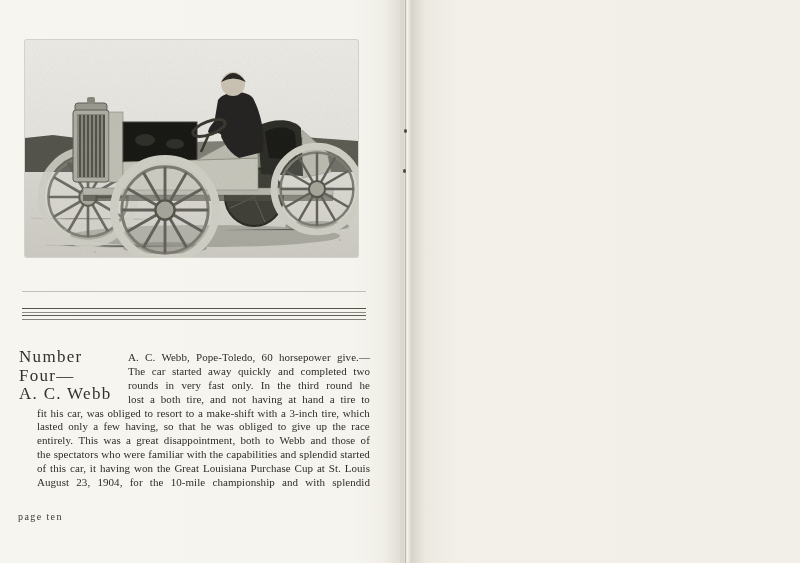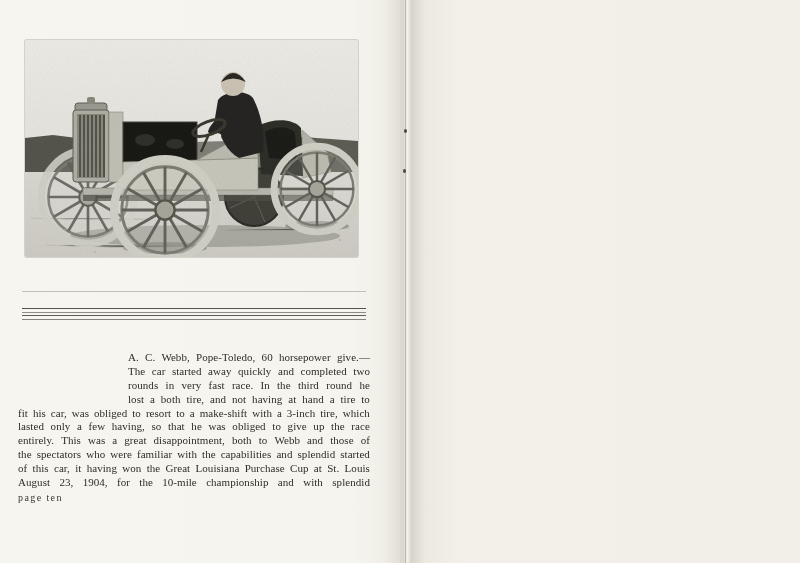--- a/index.html
+++ b/index.html
@@ -27,24 +27,24 @@
   .rule.r1{top:18px;opacity:.85;}
   .rule.r2{top:21.5px;opacity:.55;}
   .rule.r3{top:25px;opacity:.8;}
   .rule.r4{top:28.5px;opacity:.6;}
 
   .heading{position:absolute;left:19px;top:348px;margin:0;
     font-size:17px;line-height:18.6px;font-weight:normal;
     letter-spacing:1.3px;color:#33312b;}
   .paragraph{position:absolute;left:18px;top:351px;width:352px;
     font-size:11px;color:#2f2d28;letter-spacing:.05px;}
-  .t-line{display:flex;justify-content:space-between;height:13.9px;align-items:baseline;white-space:nowrap;}
+  .t-line{display:flex;justify-content:space-between;height:13.9px;align-items:baseline;white-space:nowrap;margin-left:19px;}
   .t-line.indent{margin-left:110px;}
   .t-line.plain{display:block;}
-  .page-footer{position:absolute;left:18px;top:492px;font-size:10px;
+  .page-footer{position:absolute;left:18px;top:511px;font-size:10px;
     letter-spacing:1.4px;color:#3a382f;}
 </style>
 </head>
 <body>
 
 <div class="page page-left">
 
   <div class="photo car-photo">
     <svg width="333" height="217" viewBox="0 0 333 217" xmlns="http://www.w3.org/2000/svg">
       <defs>
@@ -176,20 +176,25 @@
   </div>
 
   <div class="rules">
     <div class="rule r0"></div>
     <div class="rule r1"></div>
     <div class="rule r2"></div>
     <div class="rule r3"></div>
     <div class="rule r4"></div>
   </div>
 
+  <h2 class="heading">
+      <div>Number</div>
+      <div>Four—</div>
+      <div>A. C. Webb</div>
+    </h2>
   <div class="paragraph">
       <div class="t-line indent">
         <span>A.</span>
         <span>C.</span>
         <span>Webb,</span>
         <span>Pope-Toledo,</span>
         <span>60</span>
         <span>horsepower</span>
         <span>give.—</span>
       </div>
@@ -201,21 +206,21 @@
         <span>quickly</span>
         <span>and</span>
         <span>completed</span>
         <span>two</span>
       </div>
       <div class="t-line indent">
         <span>rounds</span>
         <span>in</span>
         <span>very</span>
         <span>fast</span>
-        <span>race.</span>
+        <span>only.</span>
         <span>In</span>
         <span>the</span>
         <span>third</span>
         <span>round</span>
         <span>he</span>
       </div>
       <div class="t-line indent">
         <span>lost</span>
         <span>a</span>
         <span>both</span>

